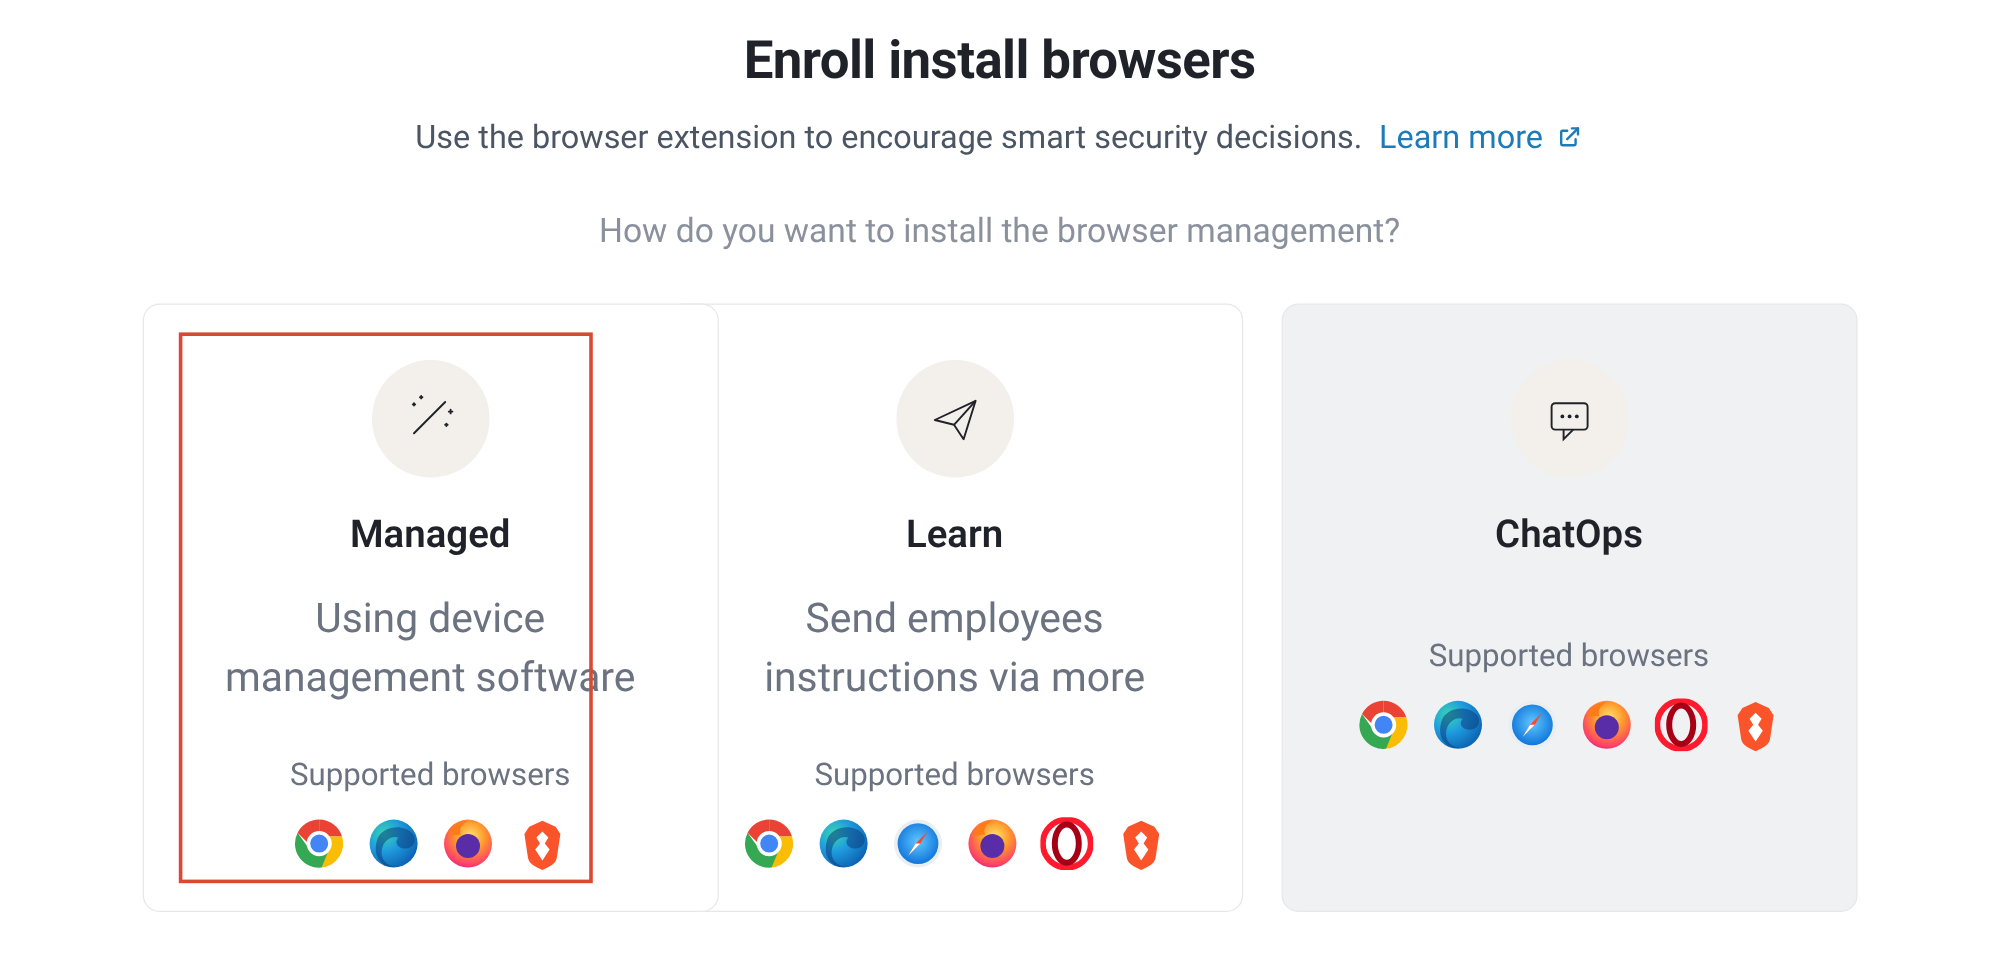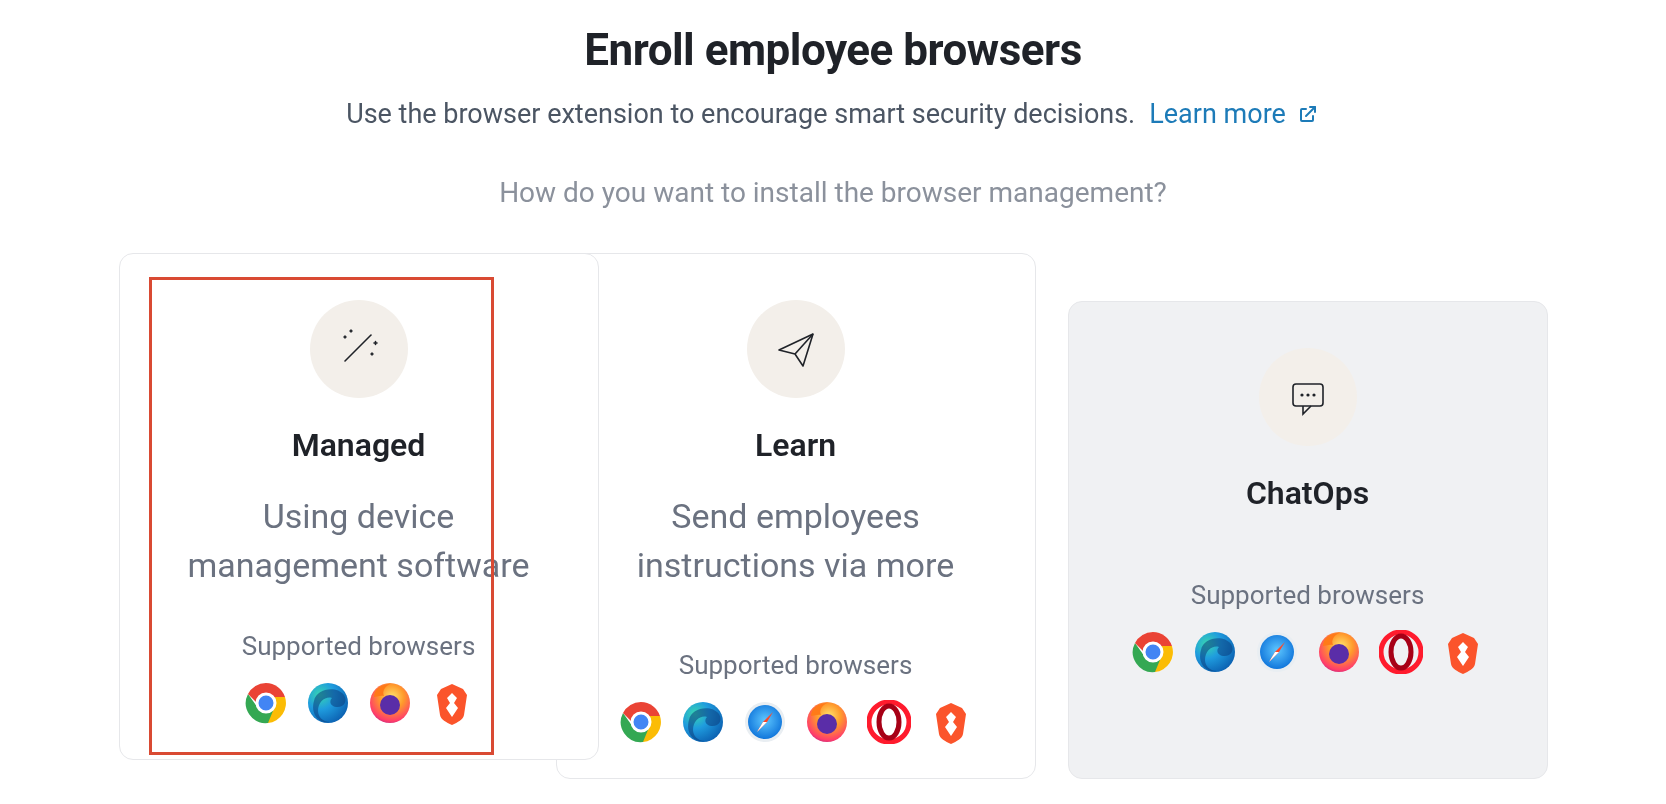--- a/index.html
+++ b/index.html
@@ -75,21 +75,20 @@
     display:flex;
     flex-direction:column;
     align-items:center;
     padding:46px 34px 34px 34px;
     cursor:pointer;
     transition:border-color .12s, box-shadow .12s;
   }
   .card.disabled{
     background:var(--disabled-bg);
     cursor:default;
-    margin-top:48px;
   }
   .card-highlight-wrap{
     position:relative;
     width:405px;
   }
   .card-highlight{
     position:absolute;
     top:24px;left:30px;right:30px;bottom:24px;
     border:3px solid var(--highlight);
     pointer-events:none;
@@ -219,21 +218,21 @@
 
     <g id="browser-brave">
       <path d="M22 3 L33 8 L37 14 L34 34 C33 39 28 41 22 44 C16 41 11 39 10 34 L7 14 L11 8 Z" fill="#fb542b"></path>
       <path d="M22 12 L17 17 L20 22 L16 27 L22 36 L28 27 L24 22 L27 17 Z" fill="#ffffff"></path>
     </g>
   </defs>
 </svg>
 
 <div class="page">
   <div class="heading">
-    <h1 class="title">Enroll employee browsers</h1>
+    <h1 class="title">Enroll install browsers</h1>
     <div class="subtitle-row">
       <span class="subtitle">Use the browser extension to encourage smart security decisions.</span>
       <a class="learn-more">
         <span>Learn more</span>
         <svg viewBox="0 0 24 24" stroke="#1d7bb8" stroke-width="2">
             <use href="#icon-external"></use>
           </svg>
       </a>
     </div>
     <div class="prompt">How do you want to install the browser management?</div>

